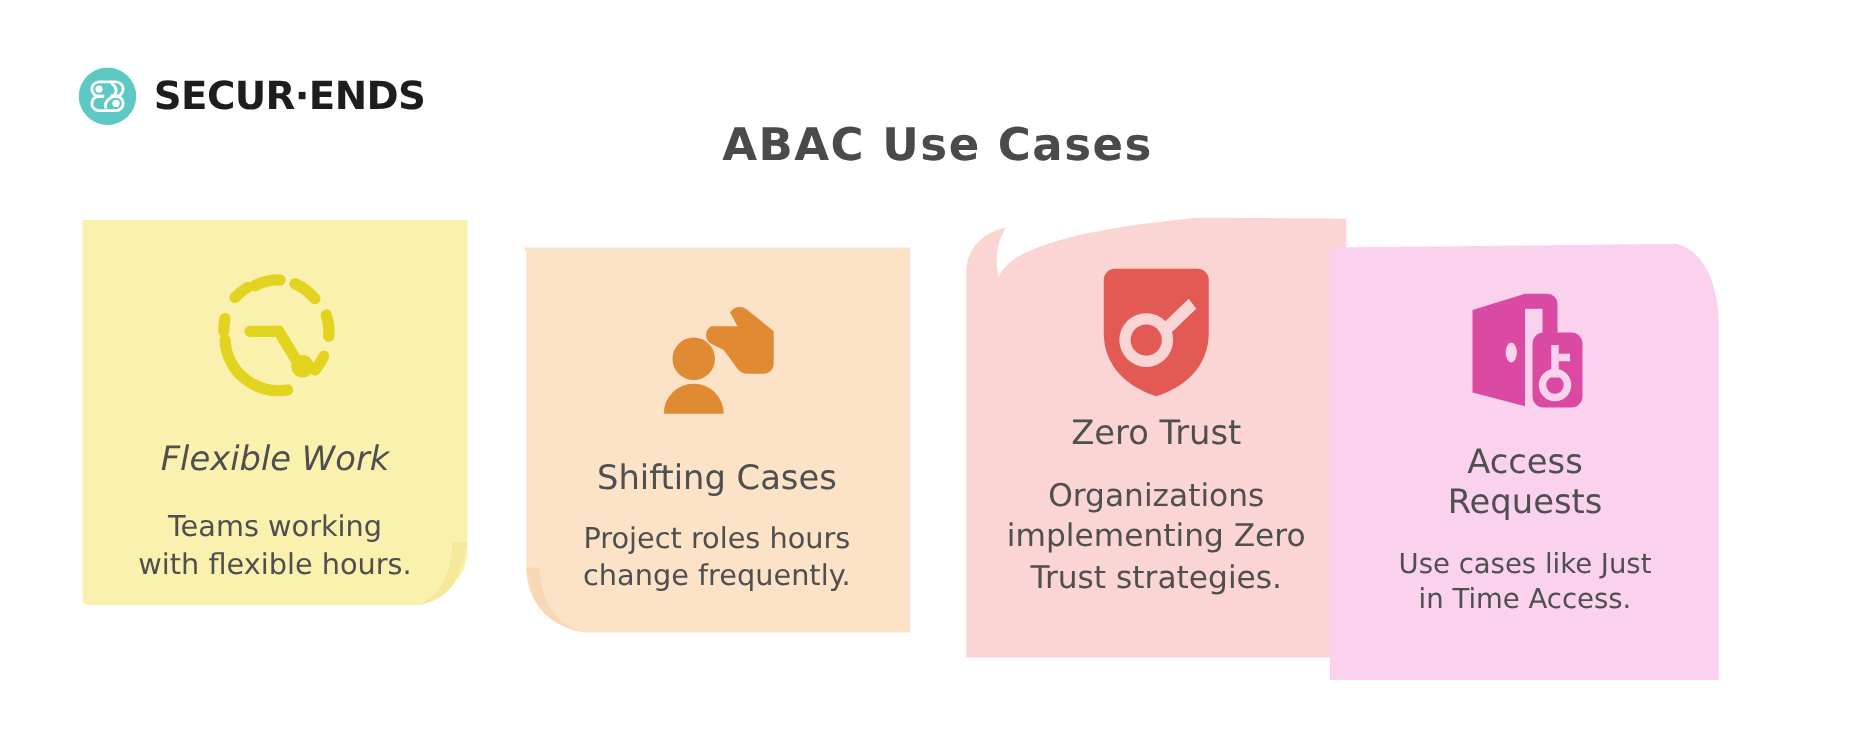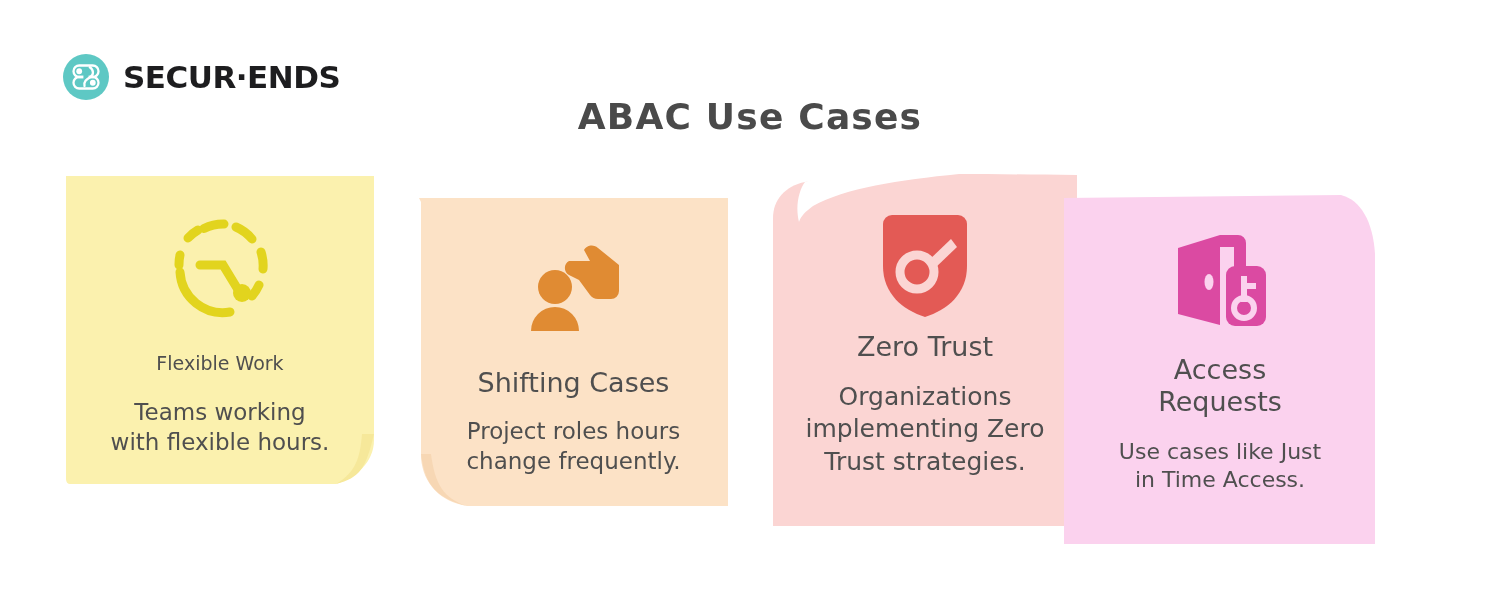--- a/index.html
+++ b/index.html
@@ -97,21 +97,21 @@
     color: #4f4f4f;
     text-align: center;
     line-height: 1.3;
     white-space: pre-line;
   }
 
   
   #card-1 { left: 64px;  top: 172px; width: 312px; height: 318px; }
   #card-1 .card-content { padding-top: 44px; }
   #card-1 .card-icon  { width: 104px; height: 104px; }
-  #card-1 .card-heading { font-size: 19px; margin-top: 32px; }
+  #card-1 .card-heading { font-size: 27px; margin-top: 32px; font-style: italic; }
   #card-1 .card-body    { font-size: 23px; margin-top: 24px; }
 
   
   #card-2 { left: 417px; top: 192px; width: 313px; height: 320px; }
   #card-2 .card-content { padding-top: 43px; }
   #card-2 .card-icon  { width: 104px; height: 104px; }
   #card-2 .card-heading { font-size: 27px; margin-top: 28px; }
   #card-2 .card-body    { font-size: 23px; margin-top: 18px; }
 
   

